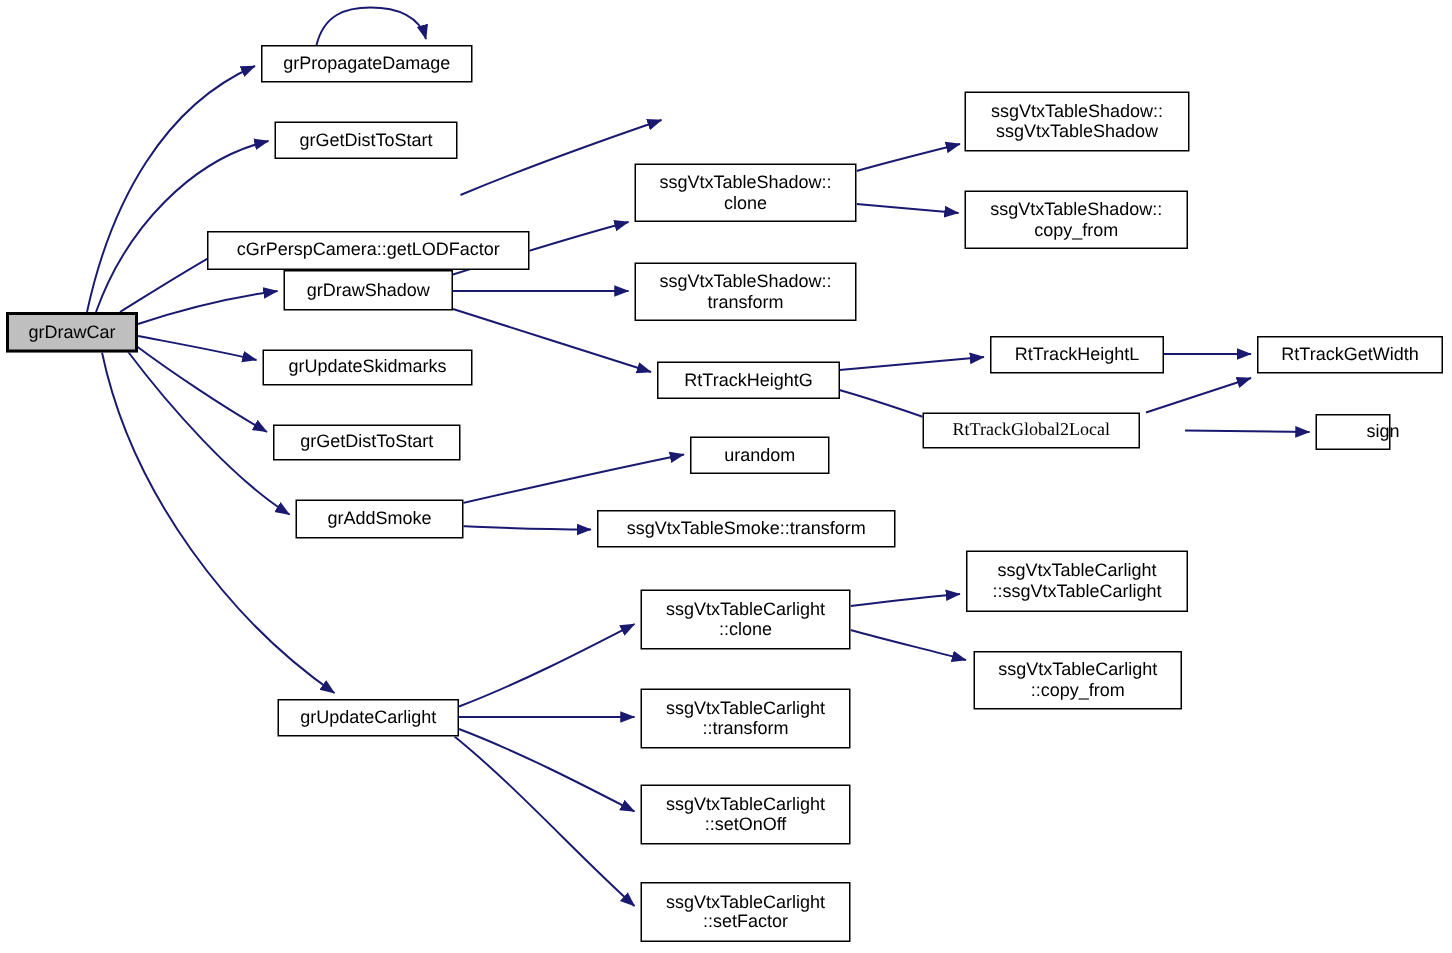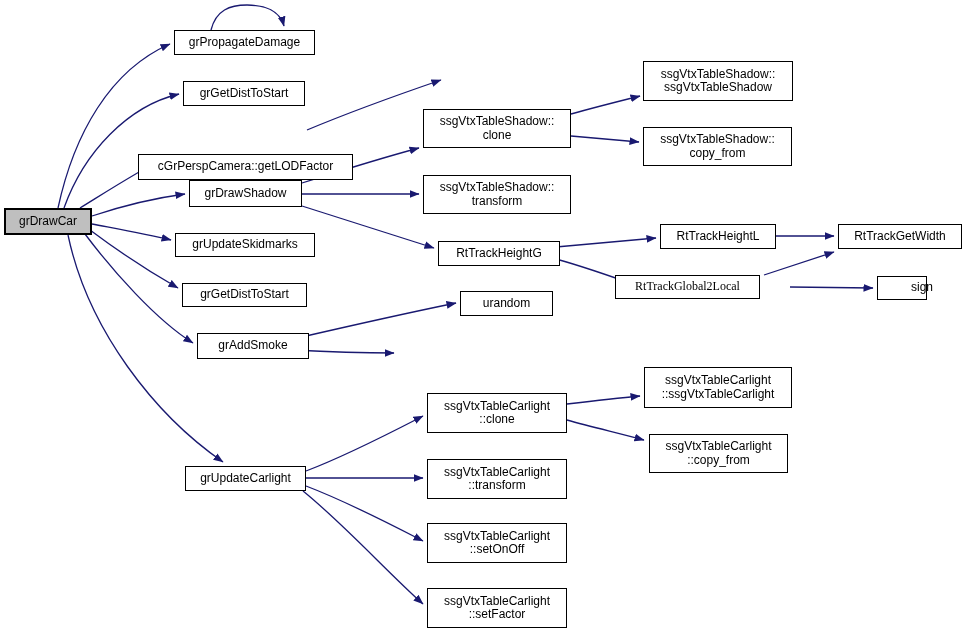--- a/index.html
+++ b/index.html
@@ -106,20 +106,21 @@
   <div class="node" style="left:423px;top:109px;width:148px;height:39px;">ssgVtxTableShadow::
 clone</div>
 
   <div class="node" style="left:423px;top:175px;width:148px;height:39px;">ssgVtxTableShadow::
 transform</div>
 
   <div class="node" style="left:438px;top:241px;width:122px;height:25px;">RtTrackHeightG</div>
 
   <div class="node" style="left:460px;top:291px;width:93px;height:25px;">urandom</div>
 
+  <div class="node" style="left:398px;top:340px;width:199px;height:25px;">ssgVtxTableSmoke::transform</div>
 
   <div class="node" style="left:427px;top:393px;width:140px;height:40px;">ssgVtxTableCarlight
 ::clone</div>
 
   <div class="node" style="left:427px;top:459px;width:140px;height:40px;">ssgVtxTableCarlight
 ::transform</div>
 
   <div class="node" style="left:427px;top:523px;width:140px;height:40px;">ssgVtxTableCarlight
 ::setOnOff</div>
 

